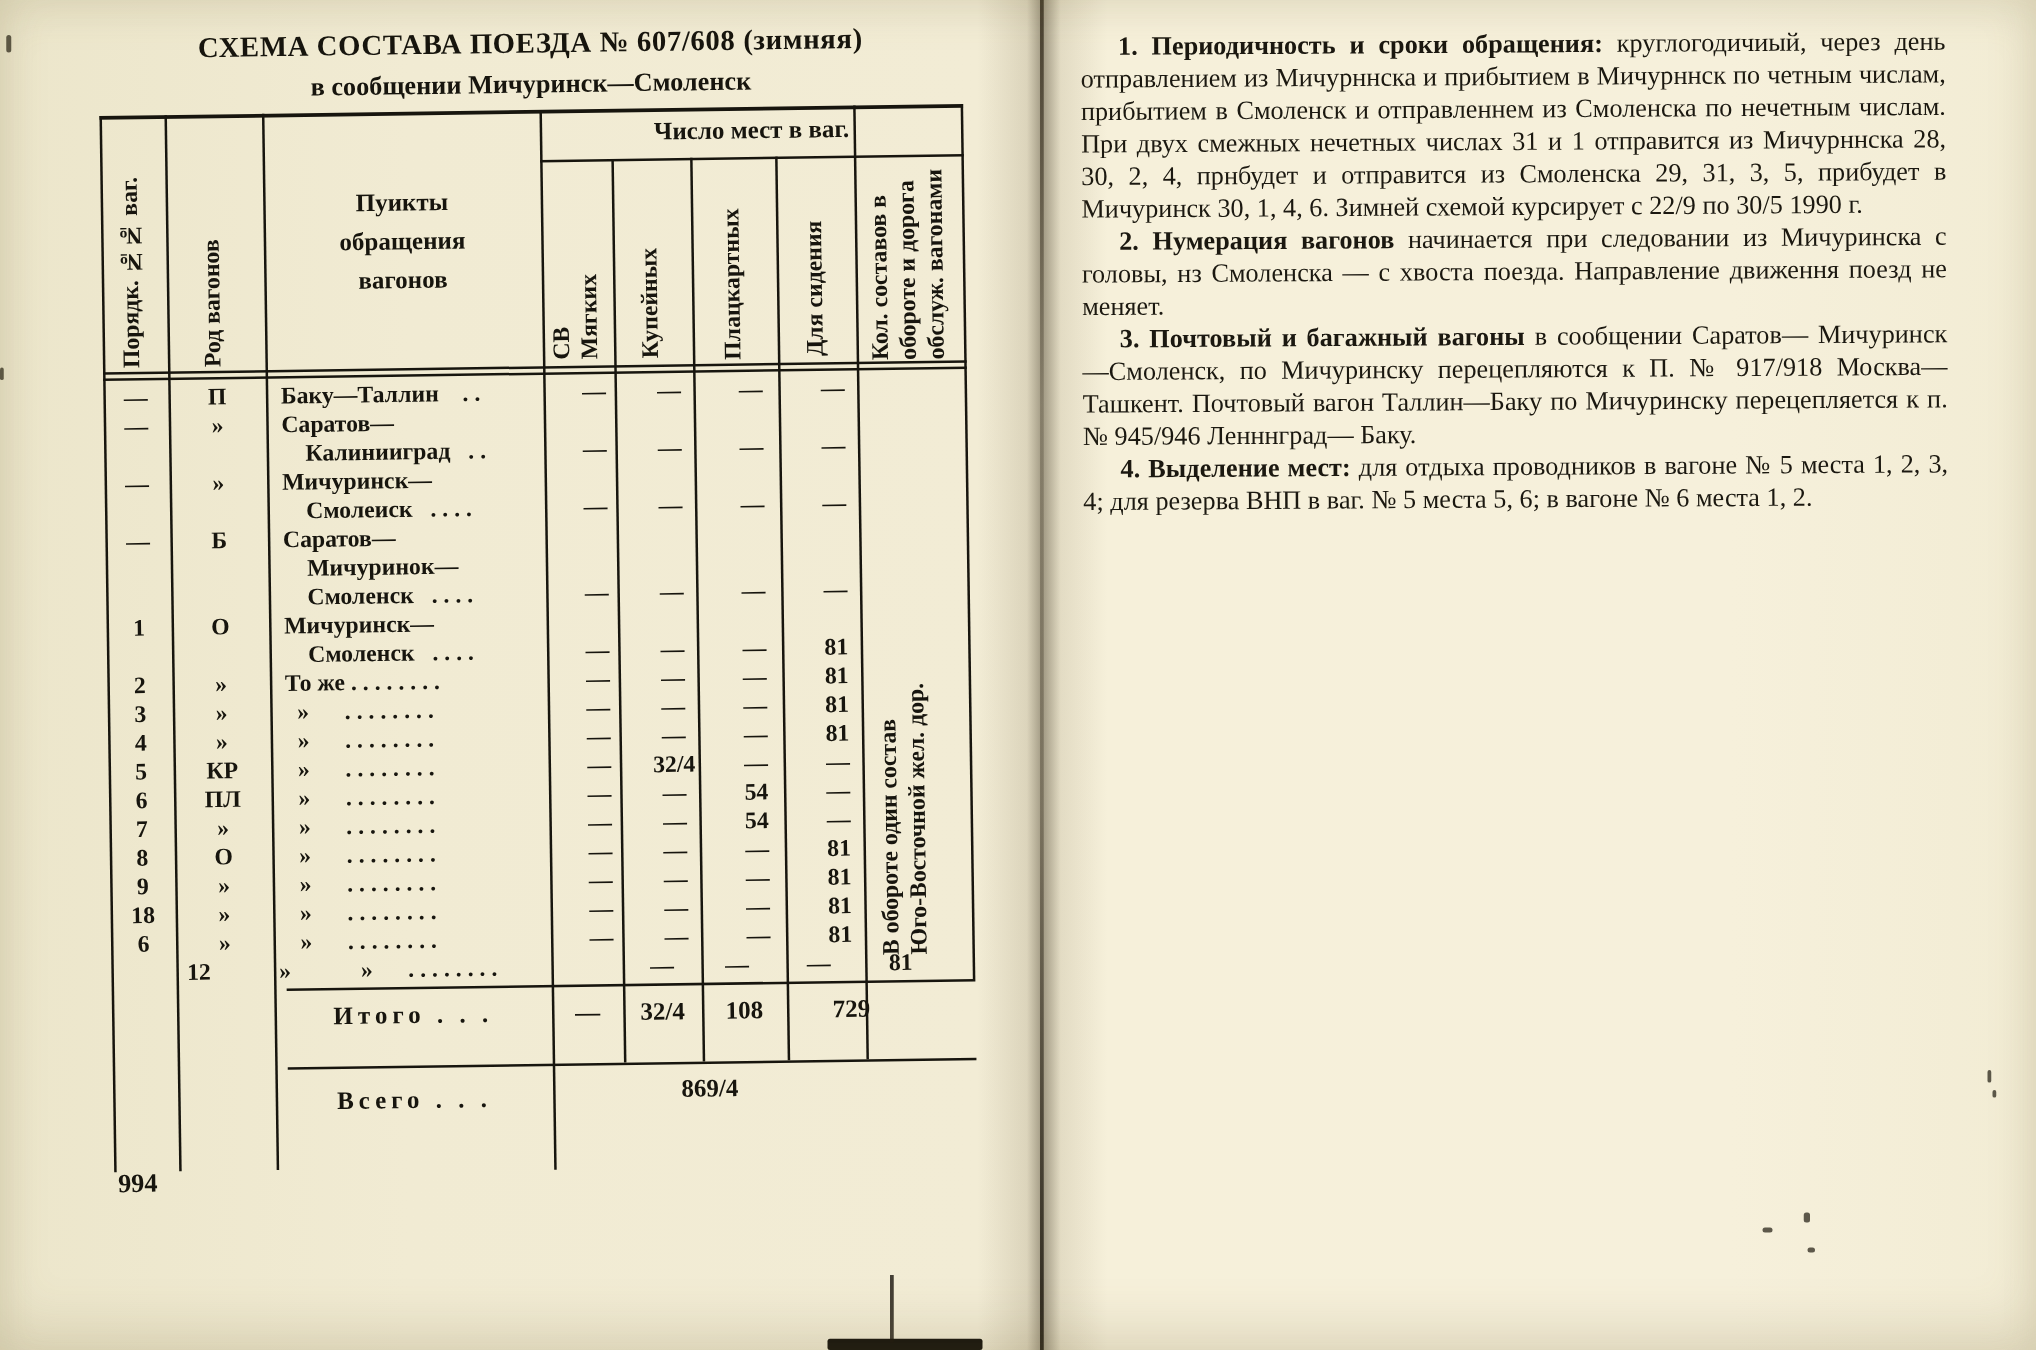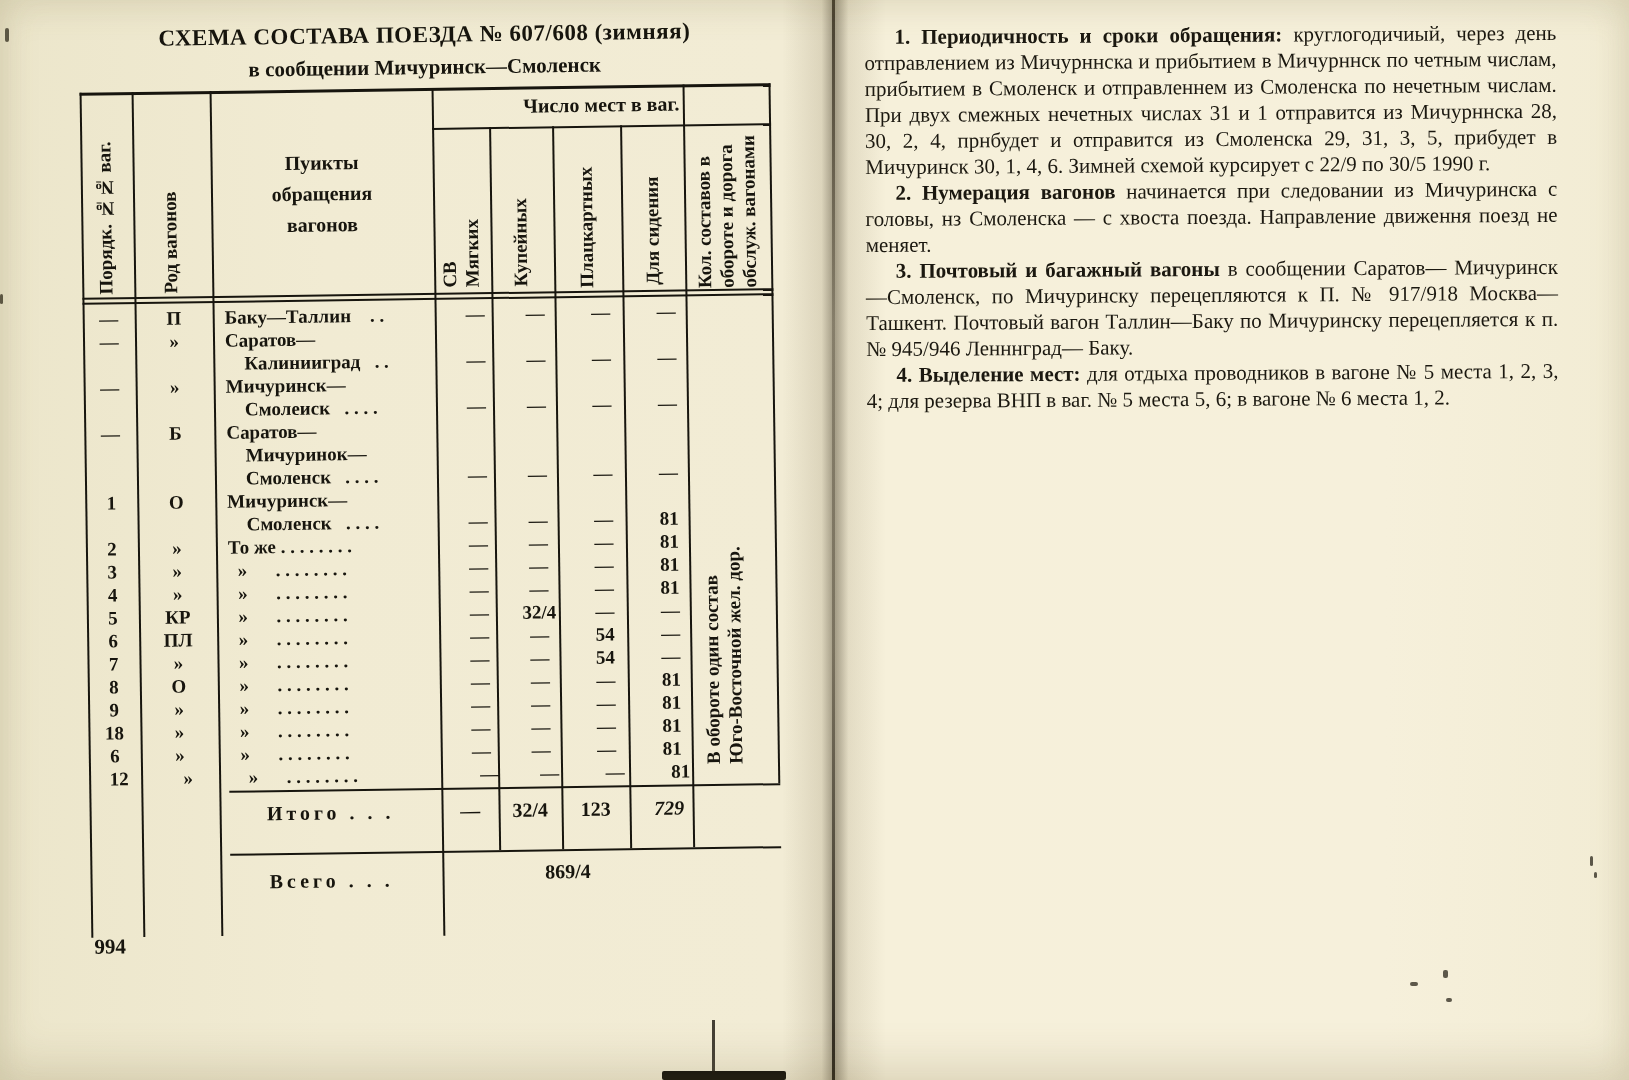--- a/index.html
+++ b/index.html
@@ -238,38 +238,38 @@
             <div class="trow">
               <div class="tcell c-num" style="width: 52px;">6</div>
               <div class="tcell c-type" style="width: 78px;">»</div>
               <div class="tcell c-route" style="width: 222px;">  »      . . . . . . . .</div>
               <div class="tcell c-sv" style="width: 57px;">—</div>
               <div class="tcell c-kupe" style="width: 63px;">—</div>
               <div class="tcell c-platz" style="width: 68px;">—</div>
               <div class="tcell c-sit" style="width: 63px;">81</div>
             </div>
             <div class="trow">
-              <div class="tcell c-num" style="width: 60px;">12</div>
+              <div class="tcell c-num" style="width: 60px; padding-left: 40px;">12</div>
               <div class="tcell c-type" style="width: 78px;">»</div>
               <div class="tcell c-route" style="width: 222px;">  »      . . . . . . . .</div>
               <div class="tcell c-sv" style="width: 57px;">—</div>
               <div class="tcell c-kupe" style="width: 63px;">—</div>
               <div class="tcell c-platz" style="width: 68px;">—</div>
               <div class="tcell c-sit" style="width: 63px;">81</div>
             </div>
           </div>
 
         <div class="vtext" style="left:614px;top:238px;height:442px;">В обороте один состав
 Юго-Восточной жел. дор.</div>
 
         <div class="totcell totlabel" style="left:130px;top:712px;width:222px;">Итого . . .</div>
         <div class="totcell" style="left:352px;top:712px;width:57px;">—</div>
         <div class="totcell" style="left:409px;top:712px;width:63px;">32/4</div>
-        <div class="totcell" style="left:472px;top:712px;width:68px;">123</div>
-        <div class="totcell" style="left:548px;top:712px;width:63px;font-style:italic;">729</div>
+        <div class="totcell" style="left:472px;top:712px;width:68px;">108</div>
+        <div class="totcell" style="left:560px;top:712px;width:63px;">729</div>
         <div class="totcell totlabel" style="left:130px;top:780px;width:222px;">Всего . . .</div>
         <div class="totcell" style="left:352px;top:774px;width:251px;">869/4</div>
       </div>
 
       <div class="pagenum">994</div>
     </div>
   </div>
 
   <div class="page page-right">
     <div class="tilt-right">

